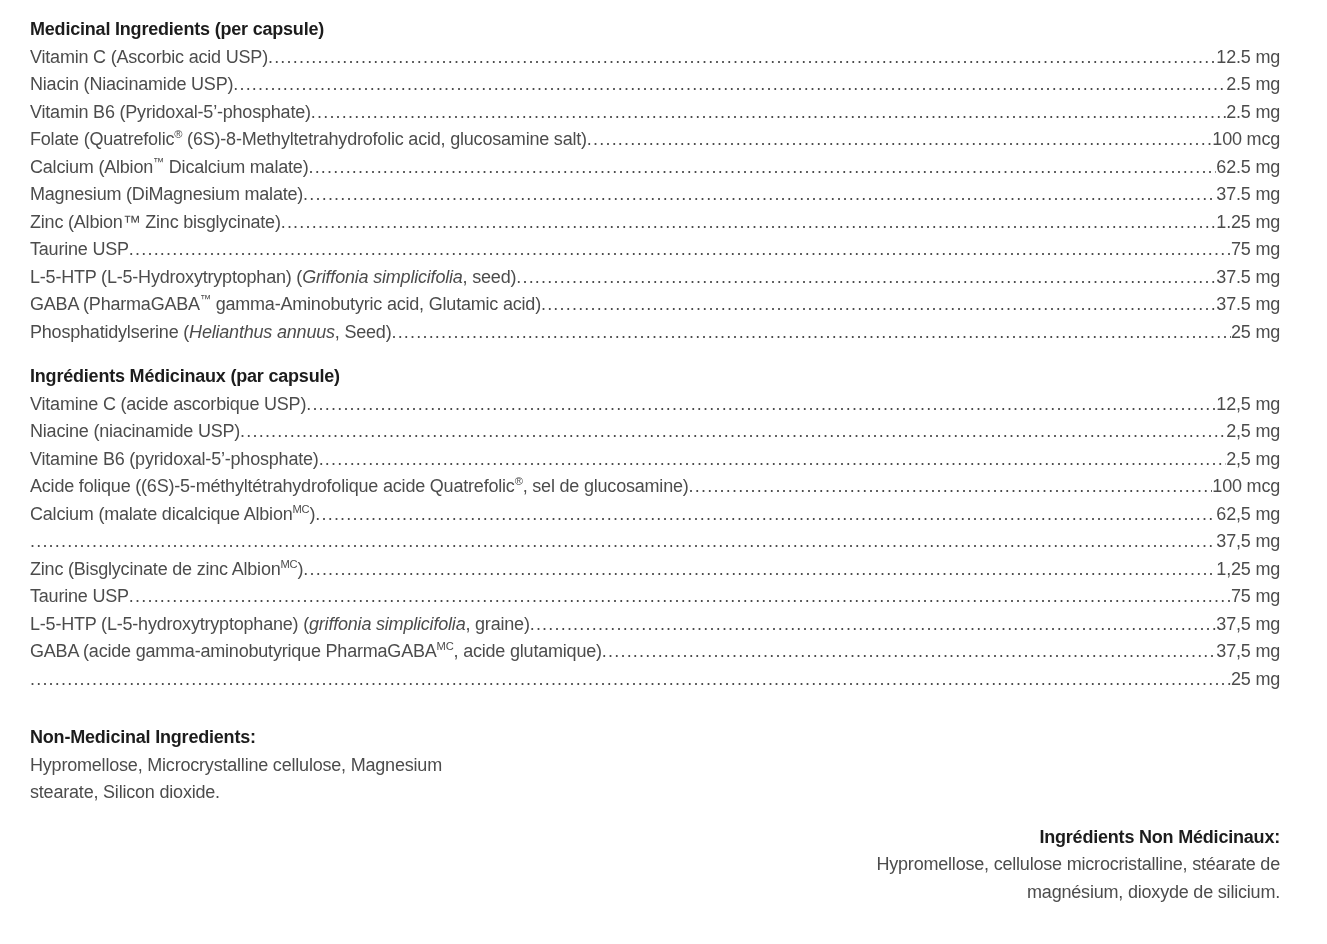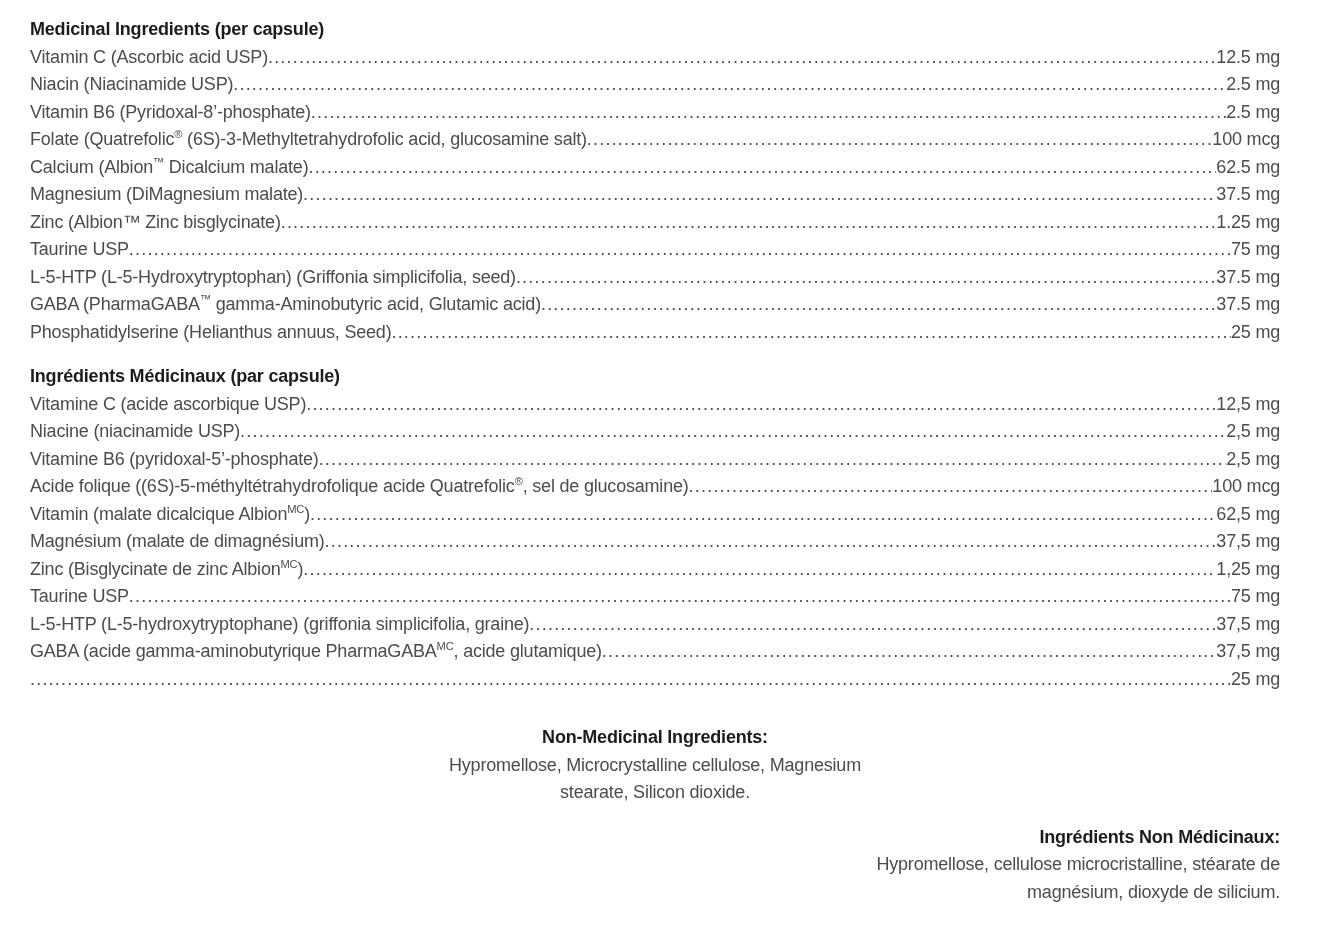--- a/index.html
+++ b/index.html
@@ -21,32 +21,32 @@
   section { margin: 0; }
   h2 {
     font-size: 18px;
     line-height: 27.5px;
     font-weight: bold;
     color: #1c1c1c;
     margin: 0;
     letter-spacing: -0.2px;
   }
   .sec-medicinal-fr { margin-top: 17px; }
-  .sec-nonmed-en   { margin-top: 31px; text-align: center; }
+  .sec-nonmed-en   { margin-top: 31px; }
   .sec-nonmed-fr   { margin-top: 17px; text-align: right; }
   .rows { }
   .row {
     display: flex;
     align-items: baseline;
     font-size: 18px;
     line-height: 27.5px;
     letter-spacing: -0.2px;
   }
   .row .name { white-space: nowrap; }
-  .row .name .it { }
+  .row .name .it { font-style: italic; }
   .row .name sup { font-size: 62%; line-height: 0; }
   .row .dots {
     flex: 1 1 auto;
     overflow: hidden;
     white-space: nowrap;
     color: #4c4c4c;
     min-width: 12px;
   }
   .row .dots::after {
     content: "......................................................................................................................................................................................................................................................................................";
@@ -77,26 +77,26 @@
           <span class="name"><span>Vitamin C (Ascorbic acid USP)</span></span>
           <span class="dots"></span>
           <span class="value">12.5 mg</span>
         </div>
         <div class="row">
           <span class="name"><span>Niacin (Niacinamide USP) </span></span>
           <span class="dots"></span>
           <span class="value">2.5 mg</span>
         </div>
         <div class="row">
-          <span class="name"><span>Vitamin B6 (Pyridoxal-8’-phosphate) </span></span>
+          <span class="name"><span>Vitamin B6 (Pyridoxal-5’-phosphate) </span></span>
           <span class="dots"></span>
           <span class="value">2.5 mg</span>
         </div>
         <div class="row">
-          <span class="name"><span>Folate (Quatrefolic</span><sup>®</sup><span> (6S)-3-Methyltetrahydrofolic acid, glucosamine salt)</span></span>
+          <span class="name"><span>Folate (Quatrefolic</span><sup>®</sup><span> (6S)-8-Methyltetrahydrofolic acid, glucosamine salt)</span></span>
           <span class="dots"></span>
           <span class="value">100 mcg</span>
         </div>
         <div class="row">
           <span class="name"><span>Calcium (Albion</span><sup>™</sup><span> Dicalcium malate) </span></span>
           <span class="dots"></span>
           <span class="value">62.5 mg</span>
         </div>
         <div class="row">
           <span class="name"><span>Magnesium (DiMagnesium malate) </span></span>
@@ -148,26 +148,25 @@
           <span class="name"><span>Vitamine B6 (pyridoxal-5’-phosphate)</span></span>
           <span class="dots"></span>
           <span class="value">2,5 mg</span>
         </div>
         <div class="row">
           <span class="name"><span>Acide folique ((6S)-5-méthyltétrahydrofolique acide Quatrefolic</span><sup>®</sup><span>, sel de glucosamine)</span></span>
           <span class="dots"></span>
           <span class="value">100 mcg</span>
         </div>
         <div class="row">
-          <span class="name"><span>Vitamin (malate dicalcique Albion</span><sup>MC</sup><span>) </span></span>
+          <span class="name"><span>Calcium (malate dicalcique Albion</span><sup>MC</sup><span>) </span></span>
           <span class="dots"></span>
           <span class="value">62,5 mg</span>
         </div>
         <div class="row">
-          <span class="name"><span>Magnésium (malate de dimagnésium) </span></span>
           <span class="dots"></span>
           <span class="value">37,5 mg</span>
         </div>
         <div class="row">
           <span class="name"><span>Zinc (Bisglycinate de zinc Albion</span><sup>MC</sup><span>)</span></span>
           <span class="dots"></span>
           <span class="value">1,25 mg</span>
         </div>
         <div class="row">
           <span class="name"><span>Taurine USP</span></span>

